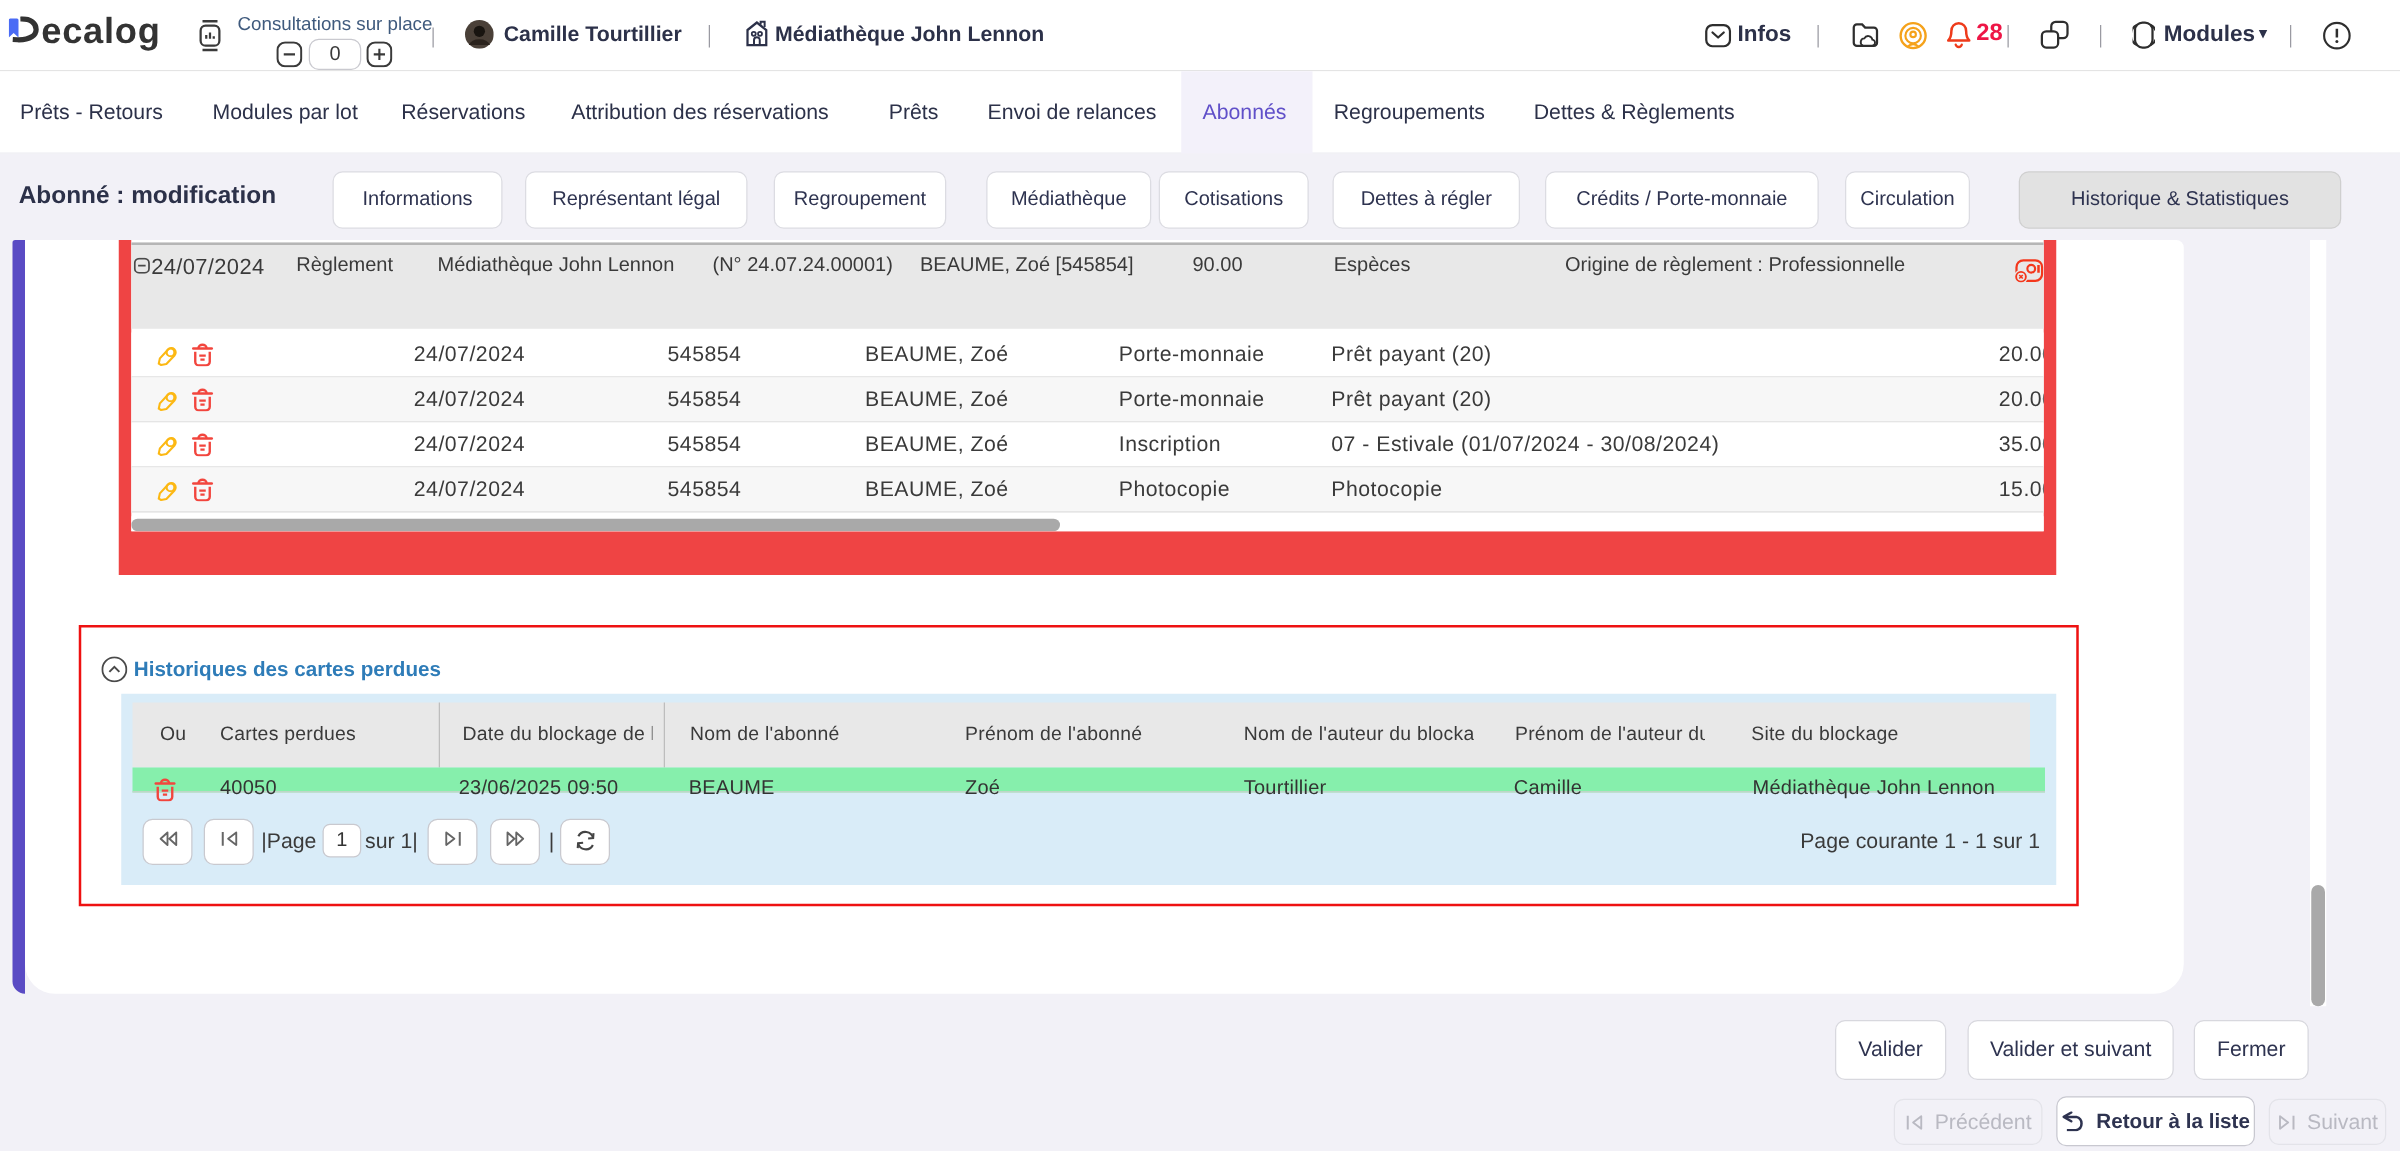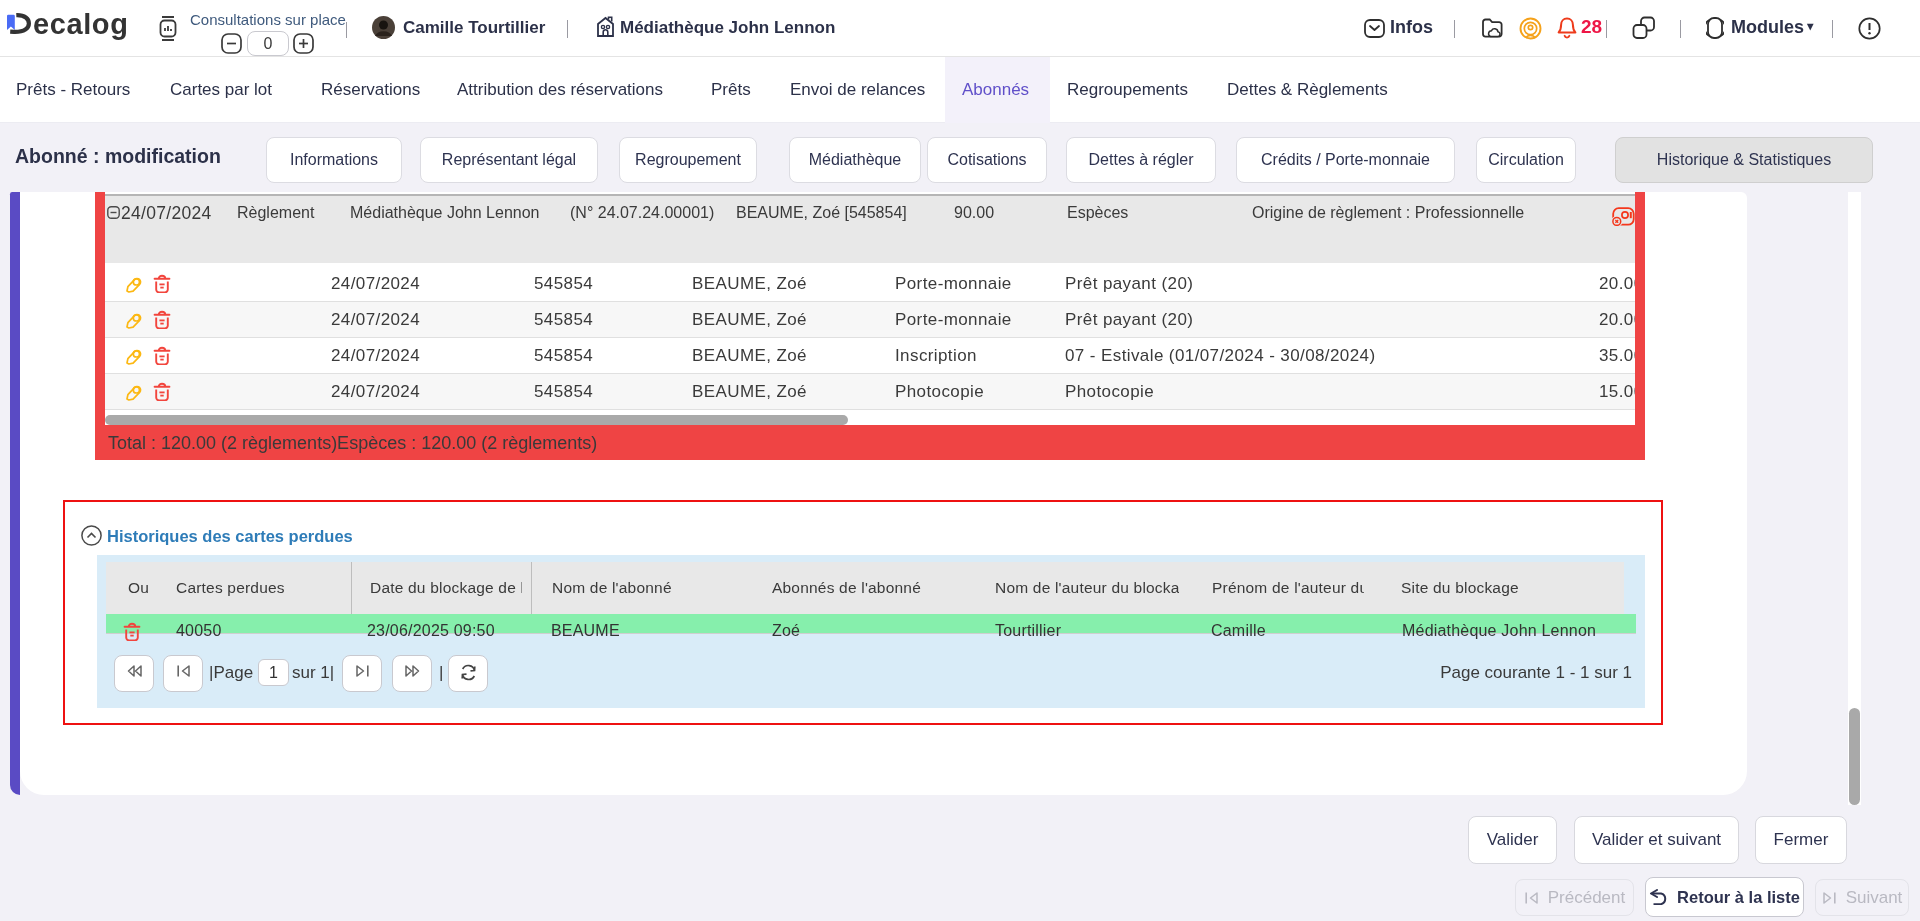--- a/index.html
+++ b/index.html
@@ -140,21 +140,21 @@
   <div class="vsep" style="left:1832px;top:20px;height:18px"></div>
   <svg class="abs" style="left:1858px;top:17px" width="23" height="23" viewBox="0 0 23 23">
       <circle cx="11.5" cy="11.5" r="10.2" fill="none" stroke="#2e2e2e" stroke-width="1.7"></circle>
       <line x1="11.5" y1="6" x2="11.5" y2="13" stroke="#2e2e2e" stroke-width="2"></line>
       <circle cx="11.5" cy="16.2" r="1.2" fill="#2e2e2e"></circle>
     </svg>
 </div>
 
 <div class="abs" id="nav">
   <div class="navitem" style="left:16px">Prêts - Retours</div>
-  <div class="navitem" style="left:170px">Cartes par lot</div>
+  <div class="navitem" style="left:170px">Modules par lot</div>
   <div class="navitem" style="left:321px">Réservations</div>
   <div class="navitem" style="left:457px">Attribution des réservations</div>
   <div class="navitem" style="left:711px">Prêts</div>
   <div class="navitem" style="left:790px">Envoi de relances</div>
   <div class="abs" style="left:945px;top:0;width:105px;height:66px;background:#f3f1fa"></div>
   <div class="navitem" style="left:962px;color:#6050c9">Abonnés</div>
   <div class="navitem" style="left:1067px">Regroupements</div>
   <div class="navitem" style="left:1227px">Dettes &amp; Règlements</div>
 </div>
 
@@ -272,36 +272,35 @@
       <div class="c" style="left:429px">545854</div>
       <div class="c" style="left:587px">BEAUME, Zoé</div>
       <div class="c" style="left:790px">Photocopie</div>
       <div class="c" style="left:960px">Photocopie</div>
       <div class="c" style="left:1494px">15.00</div>
     </div>
     <div class="hsb">
         <div class="thumb"></div>
       </div>
   </div>
-  <div id="totrow">Total : 120.00 (2 règlements)Espèces : 120.00 (2 règlements)</div>
 </div>
 
 <div class="abs" id="cartes">
   <svg class="abs" style="left:16px;top:23px" width="21" height="21" viewBox="0 0 21 21">
       <circle cx="10.5" cy="10.5" r="9.6" fill="none" stroke="#4a4a4a" stroke-width="1.5"></circle>
       <path d="M6.5 12.5 l4 -4 l4 4" fill="none" stroke="#4a4a4a" stroke-width="1.6"></path>
     </svg>
   <div class="abs b" style="left:42px;top:25px;font-size:16.5px;color:#2e7cb8">Historiques des cartes perdues</div>
   <div class="bluepanel">
     <div class="cphdr">
       <div class="h" style="left:22px">Ou</div>
       <div class="h" style="left:70px">Cartes perdues</div>
       <div class="h" style="left:264px;width:152px;overflow:hidden">Date du blockage de la carte</div>
       <div class="h" style="left:446px">Nom de l'abonné</div>
-      <div class="h" style="left:666px">Abonnés de l'abonné</div>
+      <div class="h" style="left:666px">Prénom de l'abonné</div>
       <div class="h" style="left:889px;width:184px;overflow:hidden">Nom de l'auteur du blockage</div>
       <div class="h" style="left:1106px;width:152px;overflow:hidden">Prénom de l'auteur du blockage</div>
       <div class="h" style="left:1295px">Site du blockage</div>
       <div class="abs" style="left:245px;top:0;width:1px;height:52px;background:#bdbdbd"></div>
       <div class="abs" style="left:425px;top:0;width:1px;height:52px;background:#bdbdbd"></div>
     </div>
     <div class="cprow">
       <svg class="abs" style="left:17px;top:8px" width="18" height="19" viewBox="0 0 18 19">
           <path d="M1.6 4.8 L16.4 4.8" stroke="#f2453d" stroke-width="2" stroke-linecap="round"></path>
           <path d="M5.8 4.4 a3.2 2.6 0 0 1 6.4 0" fill="none" stroke="#f2453d" stroke-width="1.9"></path>

